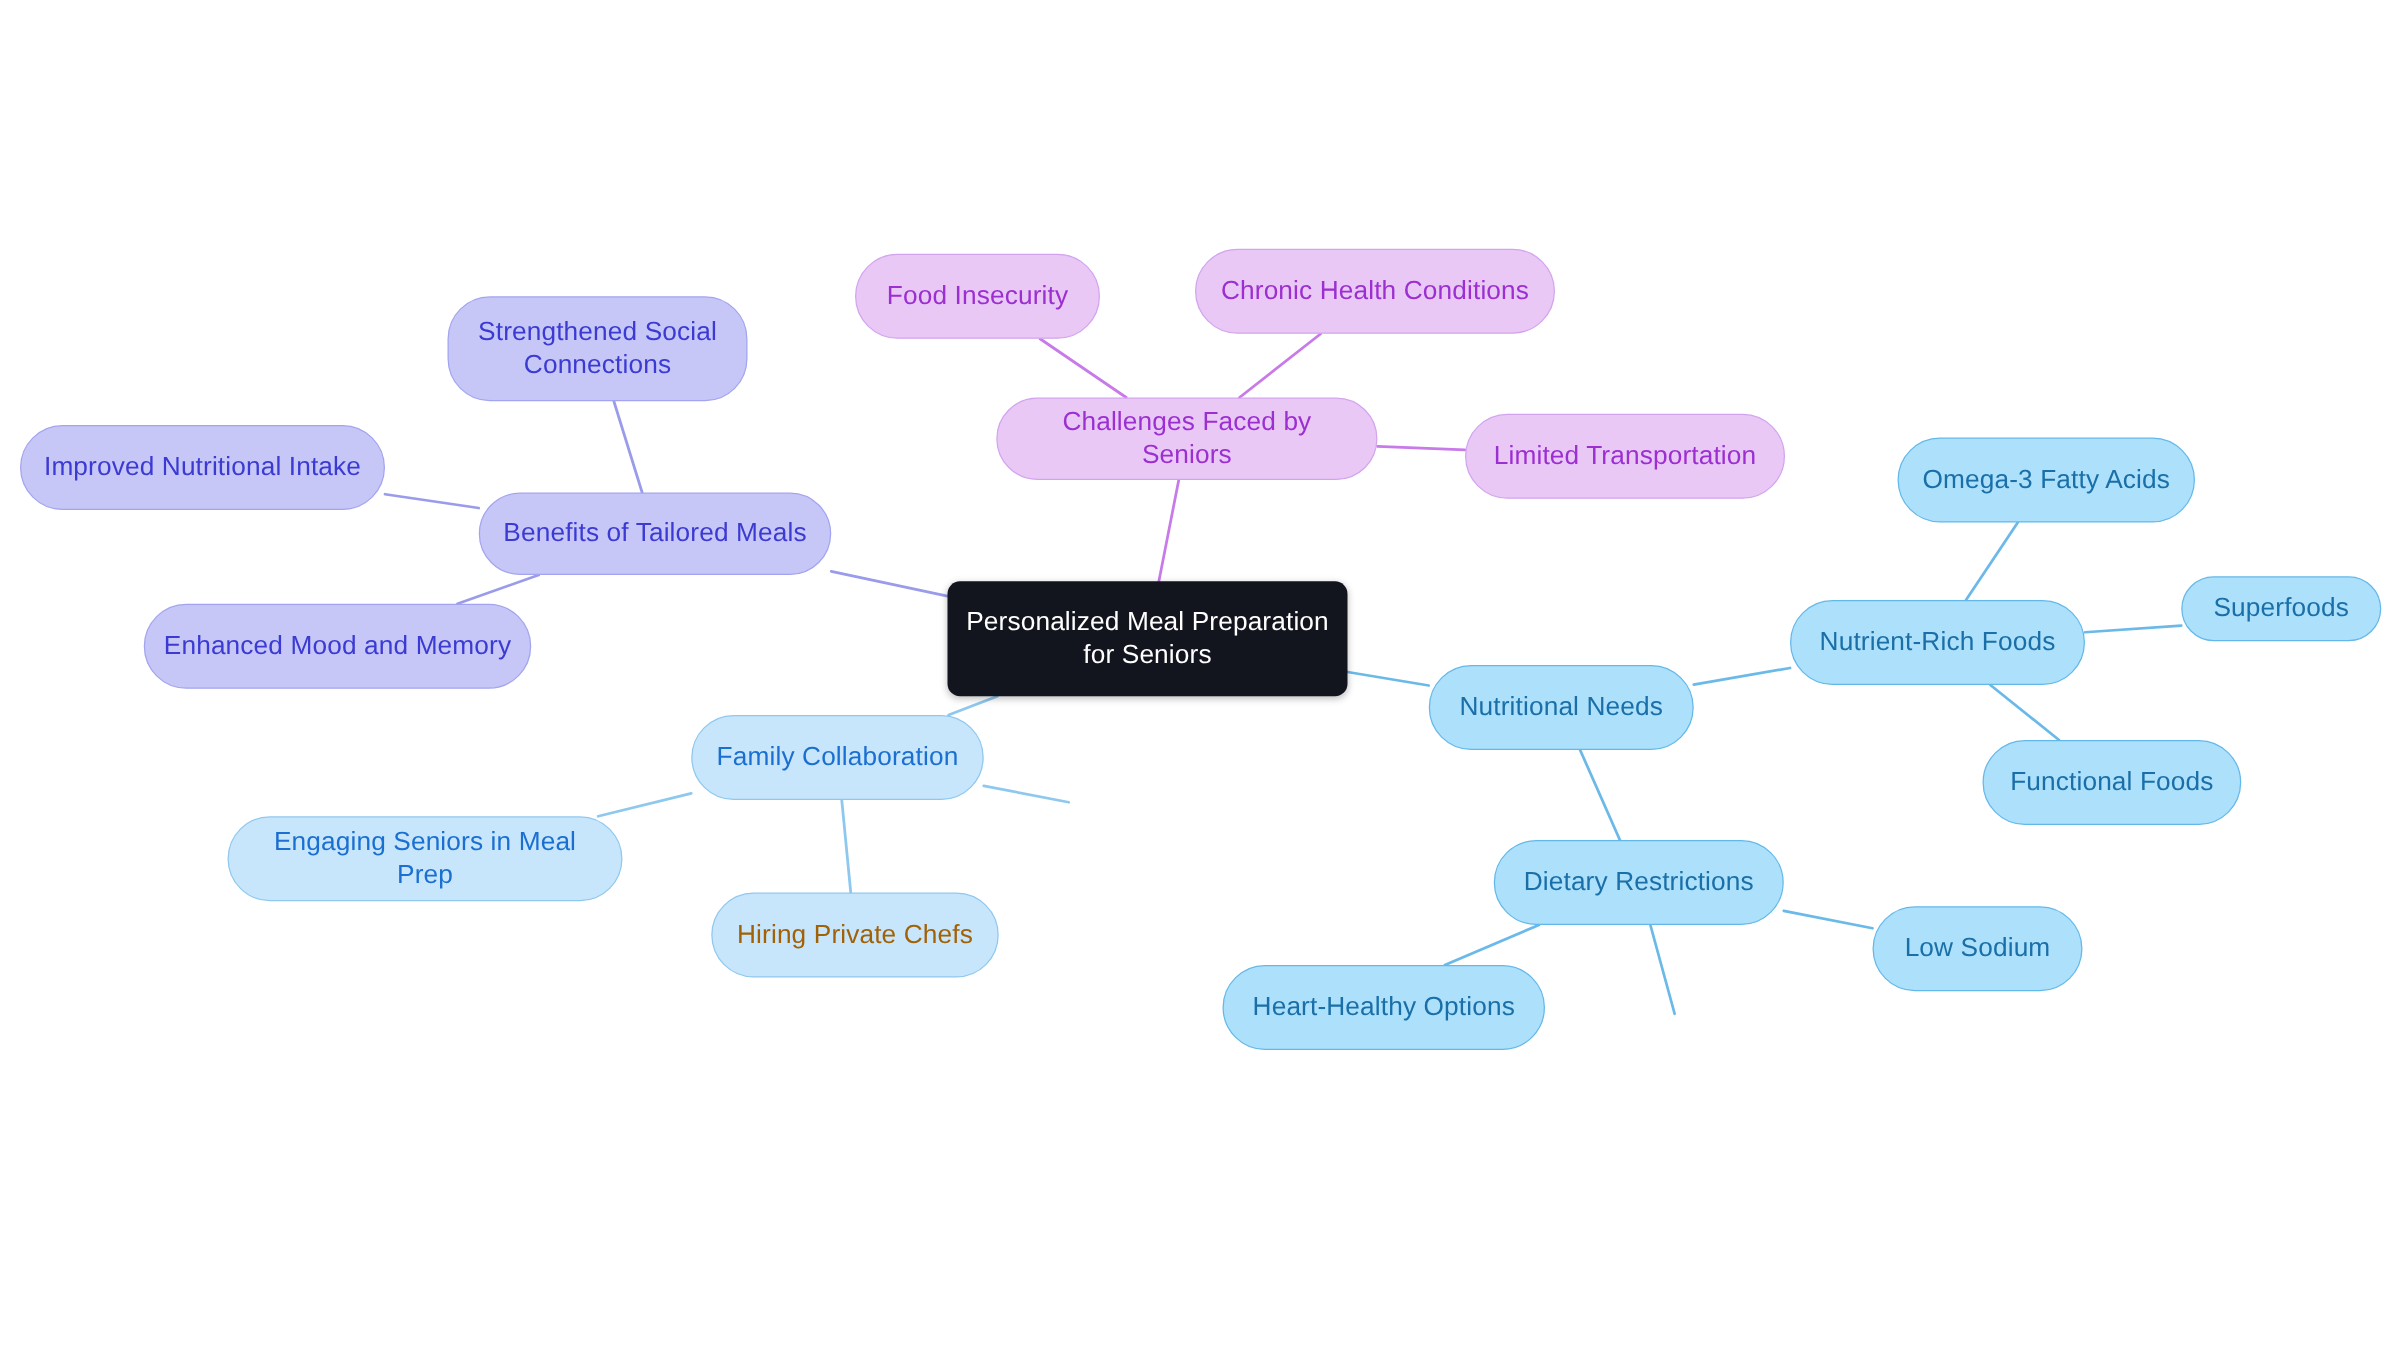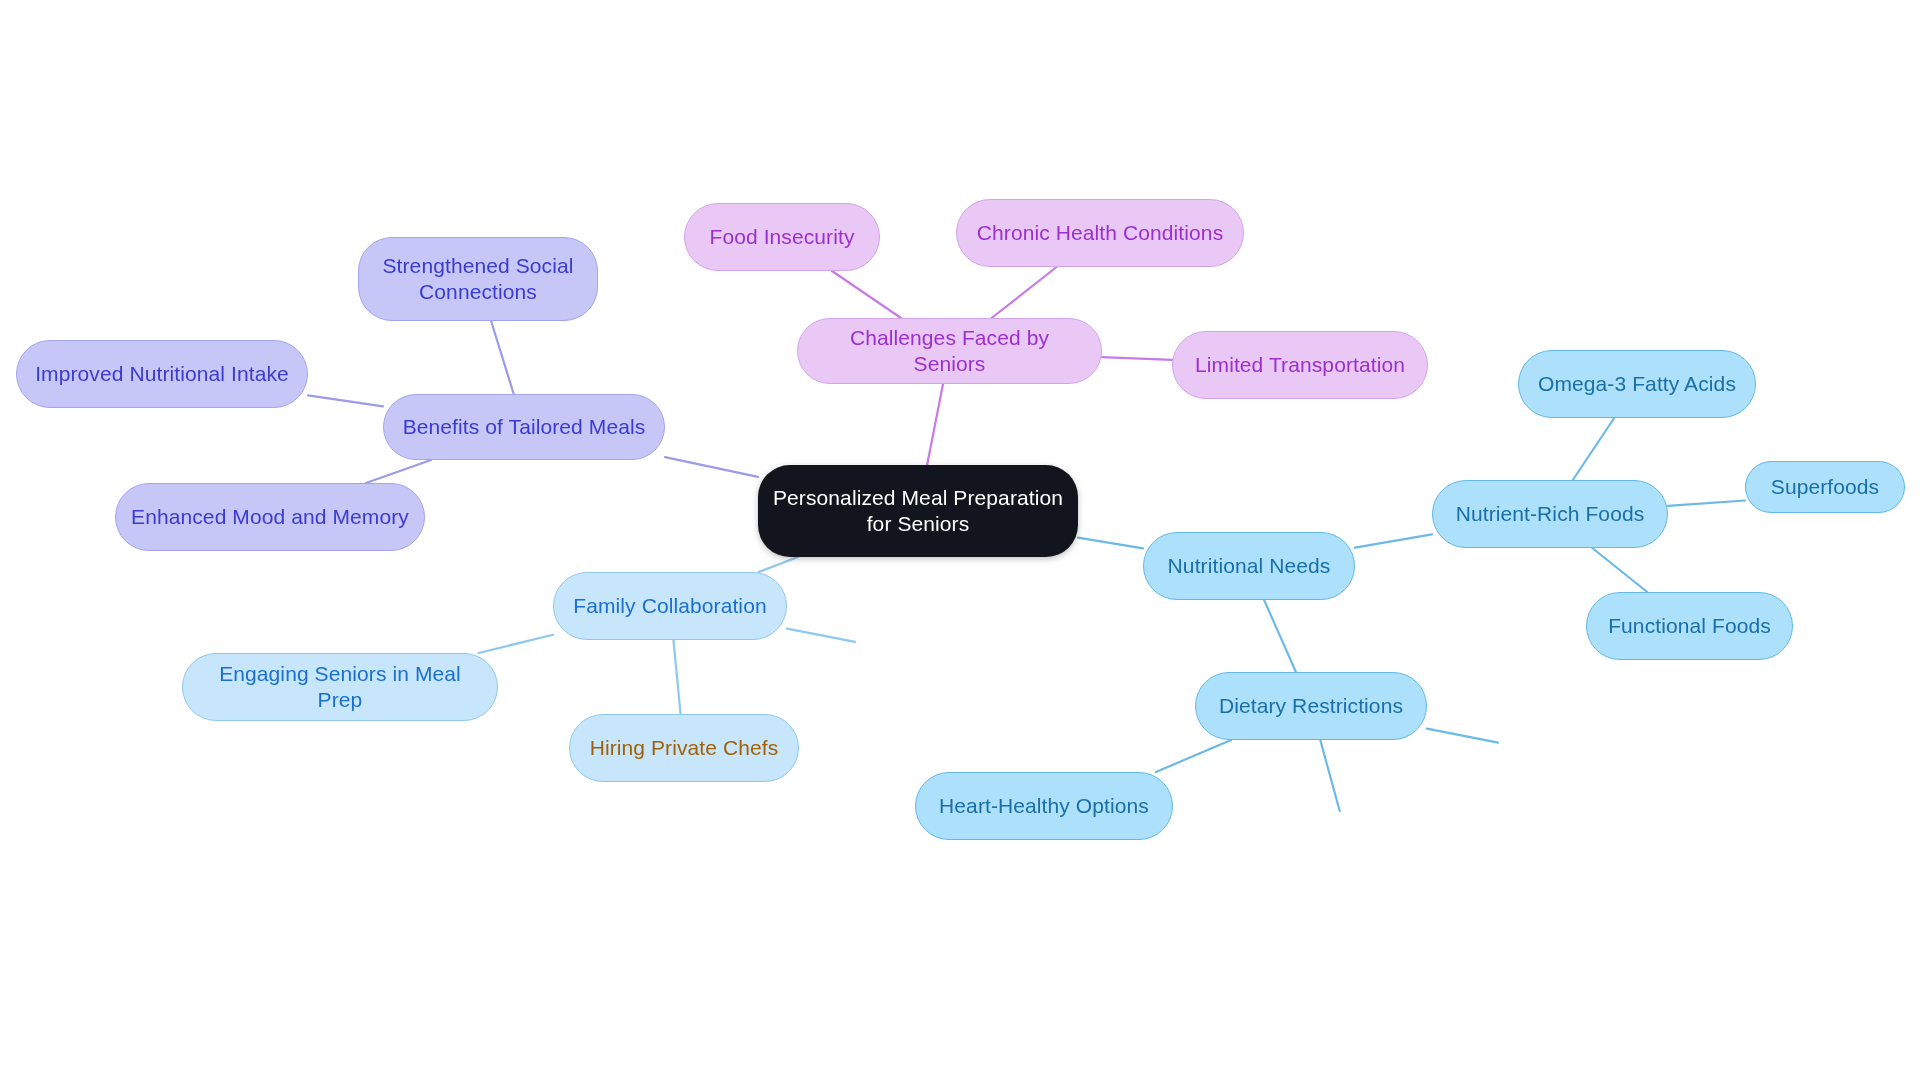--- a/index.html
+++ b/index.html
@@ -40,21 +40,21 @@
     text-align: center;
     border-radius: 34px;
     border-style: solid;
     border-width: 1.5px;
     line-height: 1.22;
     padding: 4px 14px;
     white-space: pre-line;
     letter-spacing: 0.1px;
   }
   .node.root {
-    border-radius: 32px;
+    border-radius: 10px;
     border-width: 0;
     font-weight: 400;
   }
 </style>
 </head>
 <body>
 
 <div id="canvas">
   <svg id="edge-layer" viewBox="0 0 1920 1083" width="1920" height="1083">
       <line x1="758.0" y1="476.9" x2="665.0" y2="457.1" stroke="#9a9bea" stroke-width="2.2" stroke-linecap="round"></line>
@@ -90,18 +90,19 @@
       <div class="node" style="left: 797px; top: 318px; width: 305px; height: 66px; background: rgb(233, 200, 246); border-color: rgb(211, 164, 238); color: rgb(155, 47, 208); font-size: 21px;"><span>Challenges Faced by Seniors</span></div>
       <div class="node" style="left: 684px; top: 203px; width: 196px; height: 68px; background: rgb(233, 200, 246); border-color: rgb(211, 164, 238); color: rgb(155, 47, 208); font-size: 21px;"><span>Food Insecurity</span></div>
       <div class="node" style="left: 956px; top: 199px; width: 288px; height: 68px; background: rgb(233, 200, 246); border-color: rgb(211, 164, 238); color: rgb(155, 47, 208); font-size: 21px;"><span>Chronic Health Conditions</span></div>
       <div class="node" style="left: 1172px; top: 331px; width: 256px; height: 68px; background: rgb(233, 200, 246); border-color: rgb(211, 164, 238); color: rgb(155, 47, 208); font-size: 21px;"><span>Limited Transportation</span></div>
       <div class="node" style="left: 1143px; top: 532px; width: 212px; height: 68px; background: rgb(172, 224, 251); border-color: rgb(99, 184, 234); color: rgb(26, 111, 168); font-size: 21px;"><span>Nutritional Needs</span></div>
       <div class="node" style="left: 1432px; top: 480px; width: 236px; height: 68px; background: rgb(172, 224, 251); border-color: rgb(99, 184, 234); color: rgb(26, 111, 168); font-size: 21px;"><span>Nutrient-Rich Foods</span></div>
       <div class="node" style="left: 1518px; top: 350px; width: 238px; height: 68px; background: rgb(172, 224, 251); border-color: rgb(99, 184, 234); color: rgb(26, 111, 168); font-size: 21px;"><span>Omega-3 Fatty Acids</span></div>
       <div class="node" style="left: 1745px; top: 461px; width: 160px; height: 52px; background: rgb(172, 224, 251); border-color: rgb(99, 184, 234); color: rgb(26, 111, 168); font-size: 21px;"><span>Superfoods</span></div>
       <div class="node" style="left: 1586px; top: 592px; width: 207px; height: 68px; background: rgb(172, 224, 251); border-color: rgb(99, 184, 234); color: rgb(26, 111, 168); font-size: 21px;"><span>Functional Foods</span></div>
       <div class="node" style="left: 1195px; top: 672px; width: 232px; height: 68px; background: rgb(172, 224, 251); border-color: rgb(99, 184, 234); color: rgb(26, 111, 168); font-size: 21px;"><span>Dietary Restrictions</span></div>
-      <div class="node" style="left: 915px; top: 772px; width: 258px; height: 68px; background: rgb(172, 224, 251); border-color: rgb(99, 184, 234); color: rgb(26, 111, 168); font-size: 21px;"><span>Heart-Healthy Options</span></div>
+      <div class="node" style="left: 1498px; top: 725px; width: 168px; height: 68px; background: rgb(172, 224, 251); border-color: rgb(99, 184, 234); color: rgb(26, 111, 168); font-size: 21px;"><span>Low Sodium</span></div>
+      <div class="node" style="left: 978px; top: 772px; width: 258px; height: 68px; background: rgb(172, 224, 251); border-color: rgb(99, 184, 234); color: rgb(26, 111, 168); font-size: 21px;"><span>Heart-Healthy Options</span></div>
       <div class="node" style="left: 553px; top: 572px; width: 234px; height: 68px; background: rgb(199, 230, 251); border-color: rgb(142, 200, 239); color: rgb(26, 111, 208); font-size: 21px;"><span>Family Collaboration</span></div>
       <div class="node" style="left: 182px; top: 653px; width: 316px; height: 68px; background: rgb(199, 230, 251); border-color: rgb(142, 200, 239); color: rgb(26, 111, 208); font-size: 21px;"><span>Engaging Seniors in Meal Prep</span></div>
       <div class="node" style="left: 569px; top: 714px; width: 230px; height: 68px; background: rgb(199, 230, 251); border-color: rgb(142, 200, 239); color: #a16207; font-size: 21px;"><span>Hiring Private Chefs</span></div>
     </div>
 </div>
 
 </body></html>

